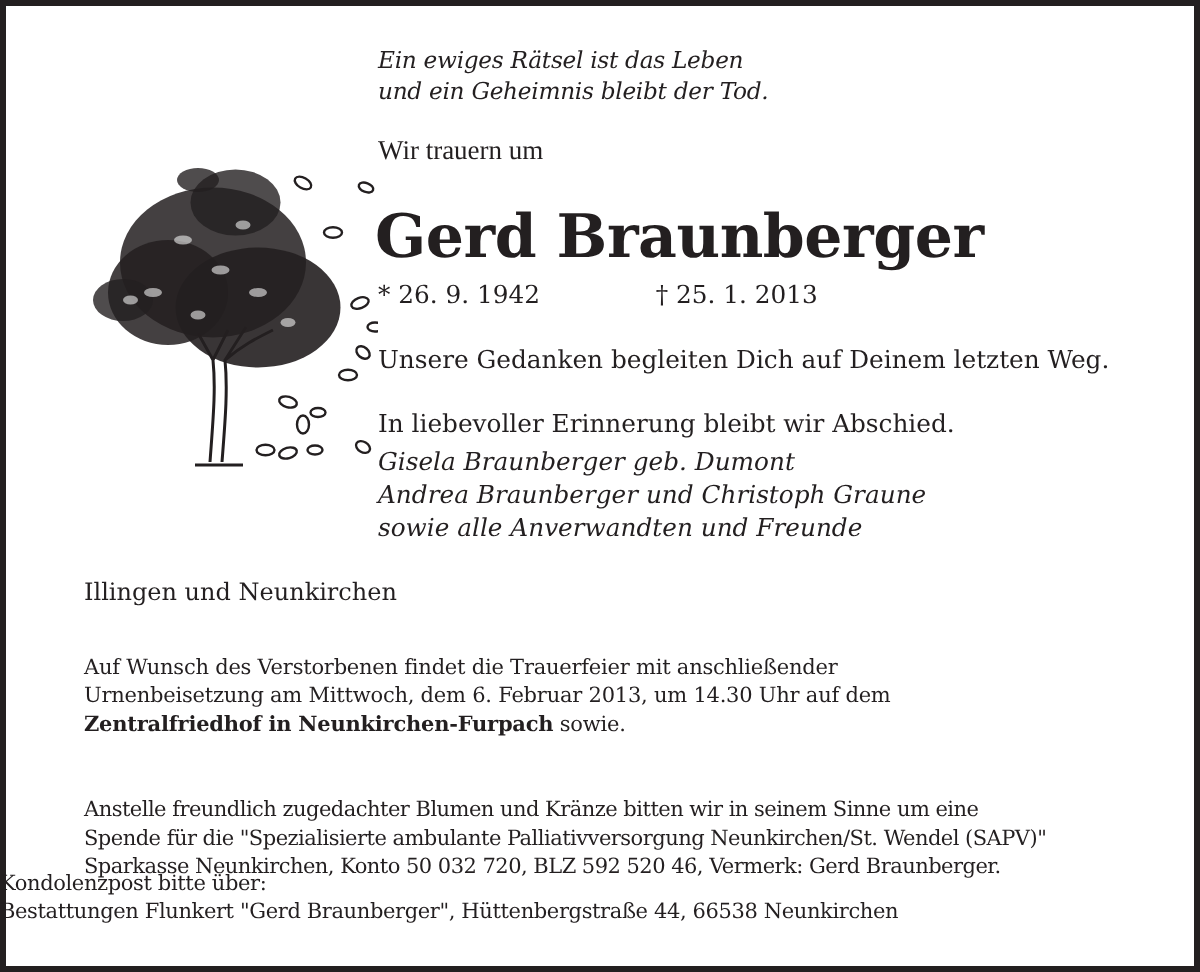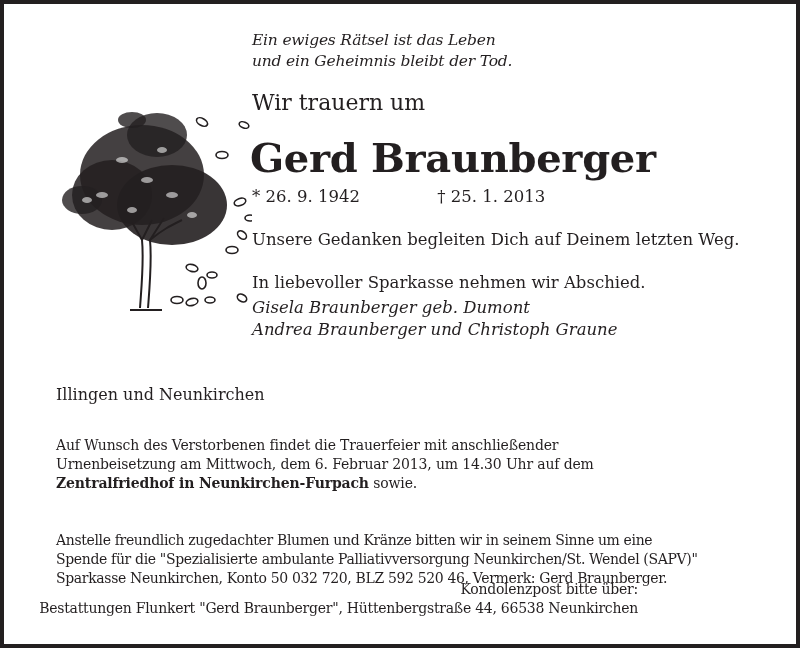--- a/index.html
+++ b/index.html
@@ -13,21 +13,21 @@
       position: absolute; left: 4px; top: 4px;
       width: 792px; height: 640px;
       background: #ffffff;
     }
     .abs { position: absolute; white-space: nowrap; }
     .motto {
       left: 252px; top: 30px;
       font-style: italic; font-size: 15.5px; line-height: 21px;
       letter-spacing: -0.2px;
     }
-    .intro { left: 252px; top: 90px; font-size: 22px; }
+    .intro { left: 252px; top: 90px; font-size: 18px; font-family: Liberation Serif, serif; }
     .name {
       left: 250px; top: 134px;
       font-size: 40px; font-weight: bold; letter-spacing: -0.3px;
     }
     .dates { left: 252px; top: 187px; font-size: 16.5px; }
     .dates .death { margin-left: 72px; }
     .thought { left: 252px; top: 230px; font-size: 16.5px; }
     .farewell { left: 252px; top: 273px; font-size: 16.5px; }
     .mourners {
       left: 252px; top: 297px;
@@ -38,21 +38,21 @@
       left: 56px; top: 436px; font-size: 14px; line-height: 19px;
       letter-spacing: -0.15px;
     }
     .ceremony b { font-weight: bold; }
     .donation {
       left: 56px; top: 531px; font-size: 14px; line-height: 19px;
       letter-spacing: -0.35px;
     }
     .condolence {
       left: 0; width: 638px; top: 580px;
-      text-align: right; font-size: 14px; line-height: 19px;
+      text-align: left; font-size: 14px; line-height: 19px;
       letter-spacing: -0.25px;
     }
     .tree { position: absolute; left: 52px; top: 100px; width: 200px; height: 212px; }
   </style>
 </head>
 <body>
 
 <div class="frame"></div>
 
 <svg class="tree" viewBox="0 0 200 212">
@@ -106,25 +106,26 @@
 
 <div class="abs name">Gerd Braunberger</div>
 
 <div class="abs dates">
   <span>* 26. 9. 1942</span>
   <span class="death">† 25. 1. 2013</span>
 </div>
 
 <div class="abs thought">Unsere Gedanken begleiten Dich auf Deinem letzten Weg.</div>
 
-<div class="abs farewell">In liebevoller Sparkasse nehmen wir Abschied.</div>
+<div class="abs farewell">In liebevoller Erinnerung bleibt wir Abschied.</div>
 
 <div class="abs mourners">
   <div>Gisela Braunberger geb. Dumont</div>
   <div>Andrea Braunberger und Christoph Graune</div>
+  <div>sowie alle Anverwandten und Freunde</div>
 </div>
 
 <div class="abs place">Illingen und Neunkirchen</div>
 
 <div class="abs ceremony">
   <div>Auf Wunsch des Verstorbenen findet die Trauerfeier mit anschließender</div>
   <div>Urnenbeisetzung am Mittwoch, dem 6. Februar 2013, um 14.30 Uhr auf dem</div>
   <div><b>Zentralfriedhof in Neunkirchen-Furpach</b><span> sowie.</span></div>
 </div>
 

